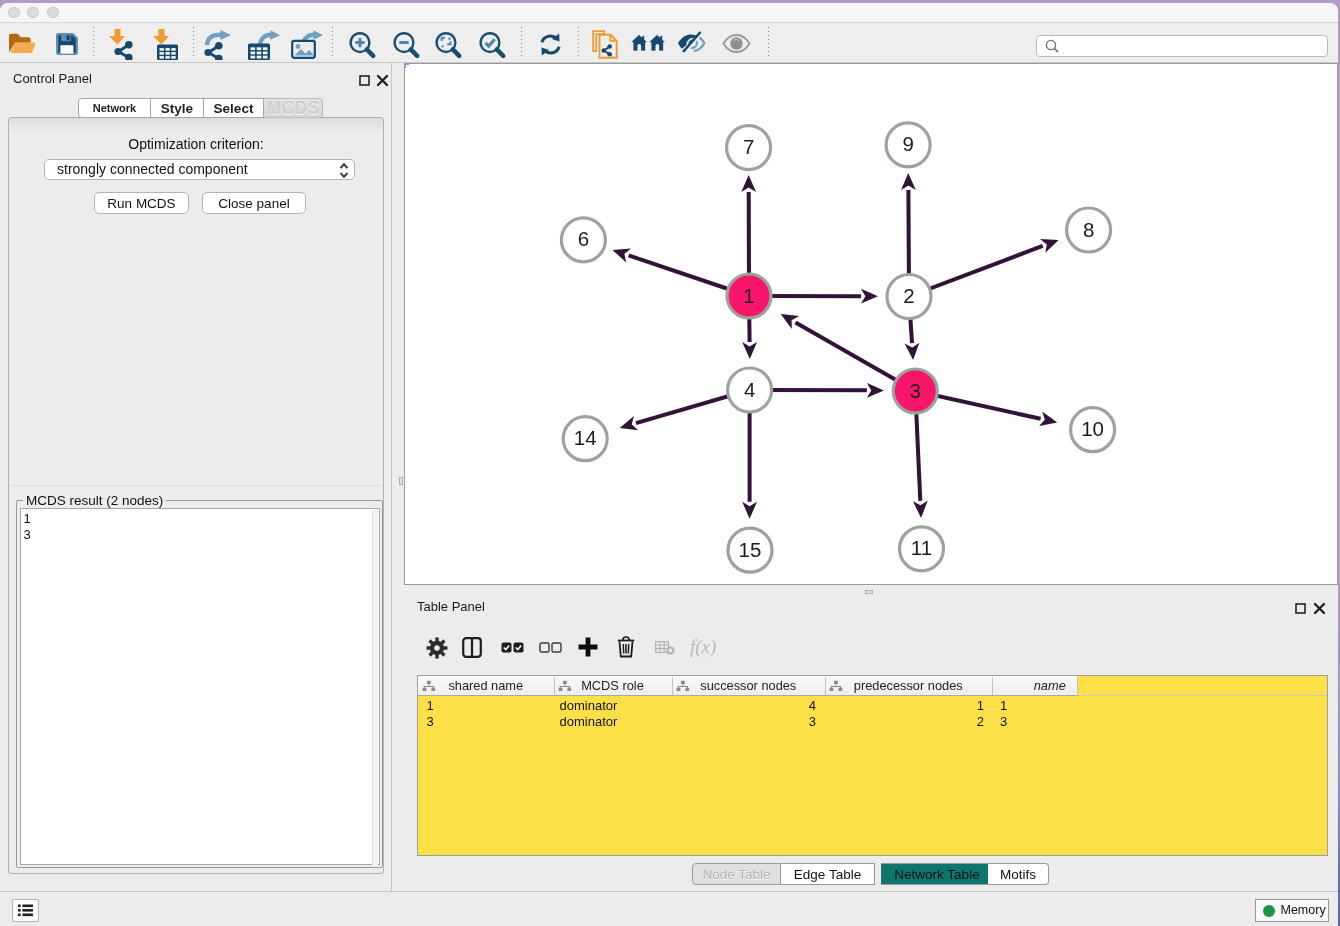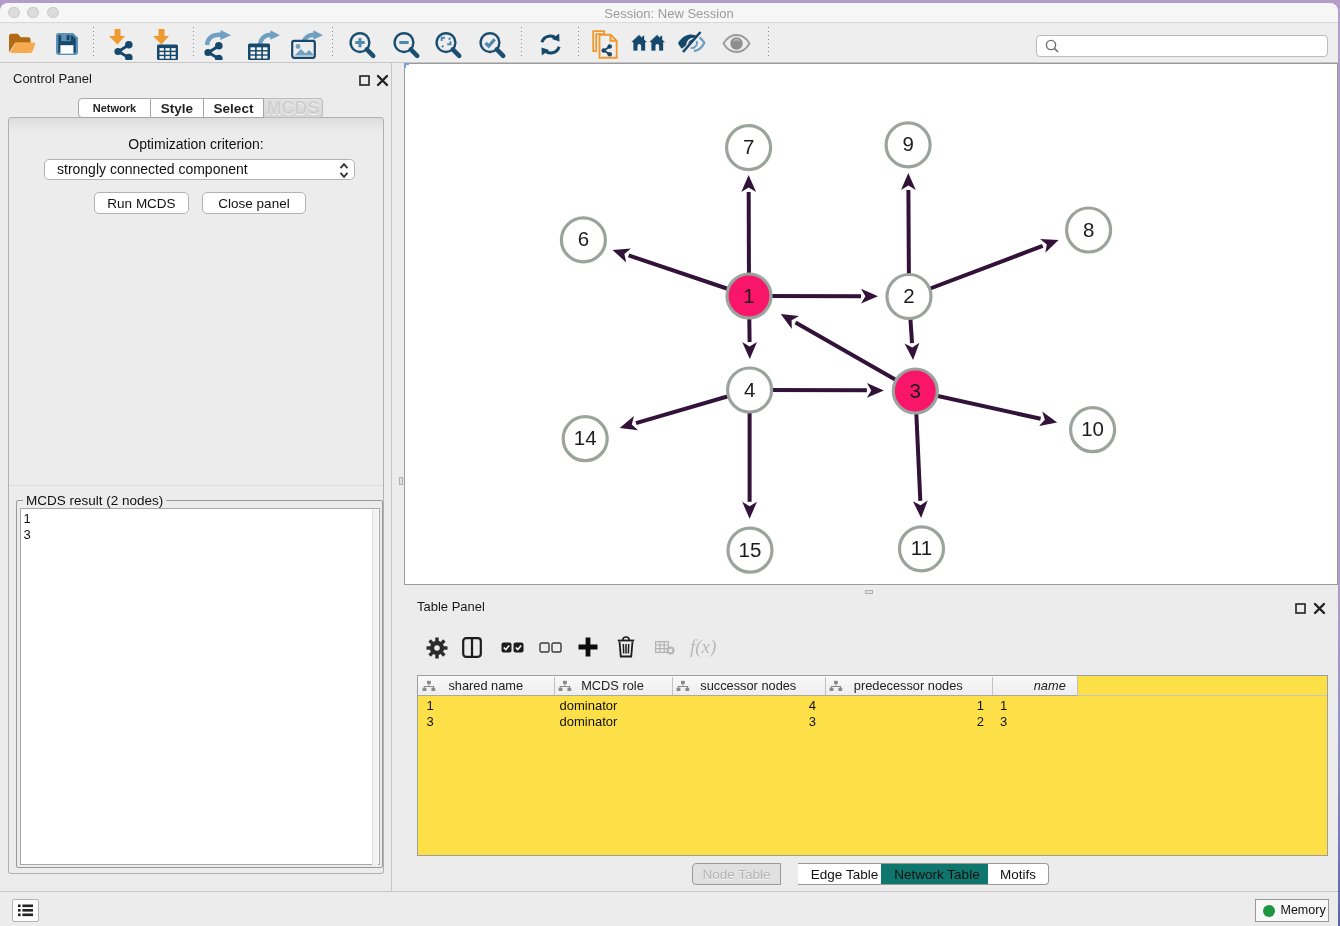--- a/index.html
+++ b/index.html
@@ -40,21 +40,20 @@
   .btab { position:absolute; top:0; height:22px; border:1px solid #9a9a9a;
           font-size:13.5px; font-weight:500; text-align:center; line-height:21px; }
 </style>
 </head>
 <body>
 <div id="win">
   <div id="titlebar">
     <div class="tl" style="left:8px;"></div>
     <div class="tl" style="left:27px;"></div>
     <div class="tl" style="left:47px;"></div>
-    <div id="wtitle">Session: New Session</div>
   </div>
   <div id="toolbar">
     <div class="tsep" style="left:93px;"></div>
     <div class="tsep" style="left:193px;"></div>
     <div class="tsep" style="left:332px;"></div>
     <div class="tsep" style="left:521px;"></div>
     <div class="tsep" style="left:578px;"></div>
     <div class="tsep" style="left:768px;"></div>
 
     <svg class="ticon" style="left:8px;top:8px;" width="28" height="23" viewBox="0 0 28 23">
@@ -401,21 +400,21 @@
       <div class="abs rowtxt" style="left:582px;top:21.5px;">1</div>
       <div class="abs rowtxt" style="left:8.5px;top:37.5px;">3</div>
       <div class="abs rowtxt" style="left:141.5px;top:37.5px;">dominator</div>
       <div class="abs rowtxt" style="left:253.5px;top:37.5px;width:144.5px;text-align:right;">3</div>
       <div class="abs rowtxt" style="left:407px;top:37.5px;width:159px;text-align:right;">2</div>
       <div class="abs rowtxt" style="left:582px;top:37.5px;">3</div>
     </div>
 
     <div class="abs" style="left:299px;top:263px;height:22px;">
       <div class="btab" style="left:0;width:89px;background:#e0e0e0;border-radius:4px 0 0 4px;color:#b3b3b3;text-shadow:0 1px 0 #f8f8f8;">Node Table</div>
-      <div class="btab" style="left:89px;width:94px;background:#fff;border-left:none;color:#111;margin-left:17px;">Edge Table</div>
+      <div class="btab" style="left:89px;width:94px;background:#fff;border-left:none;color:#111;">Edge Table</div>
       <div class="btab" style="left:189px;width:113px;background:#0f766e;border-left:none;color:#111;">Network Table</div>
       <div class="btab" style="left:296px;width:61px;background:#fff;border-left:none;border-radius:0 4px 4px 0;color:#111;">Motifs</div>
     </div>
   </div>
   <svg width="0" height="0" style="position:absolute;">
     <defs>
       <g id="sitemap">
         <rect x="5" y="0.8" width="3.8" height="3.2" fill="#8a8a8a"></rect>
         <path d="M6.9 4 v1.8 M2.3 8 V6.5 h9.2 V8 M6.9 5.8 v0" stroke="#8a8a8a" stroke-width="1.1" fill="none"></path>
         <rect x="0.6" y="7.8" width="3.8" height="3.2" fill="#8a8a8a"></rect>

